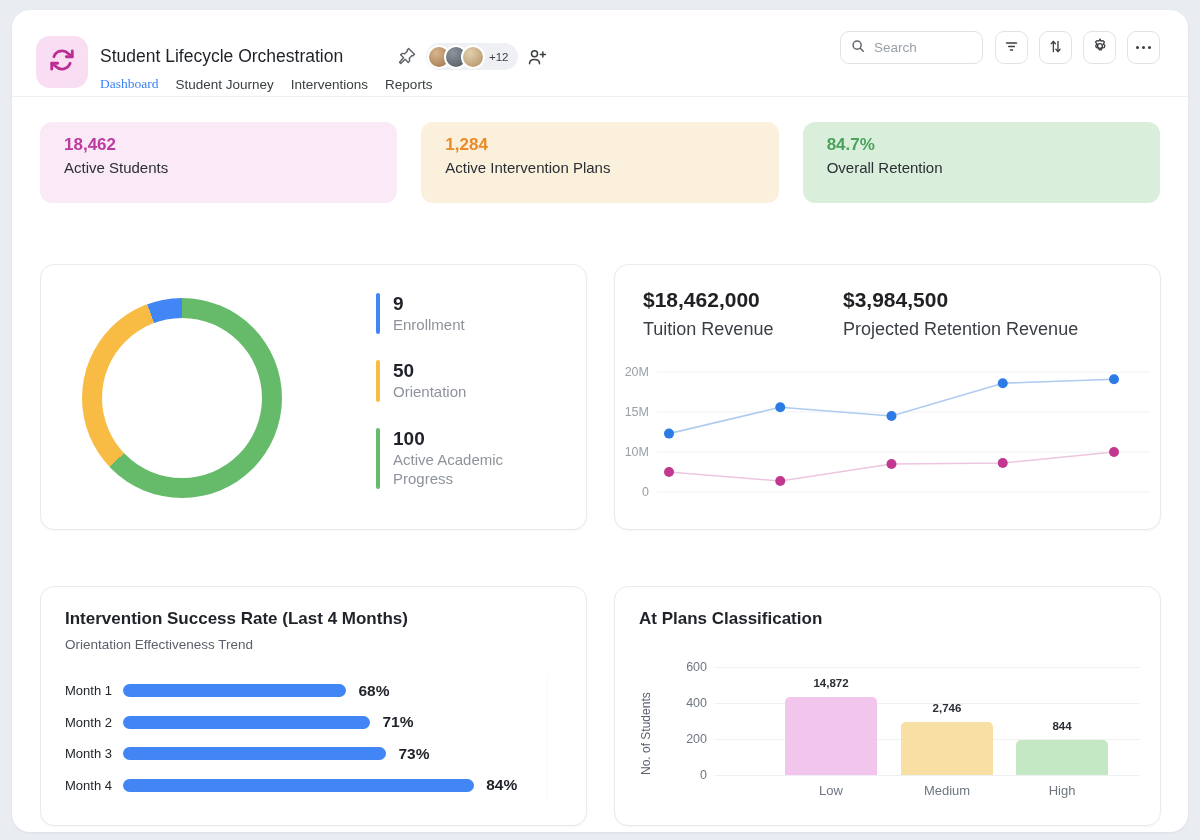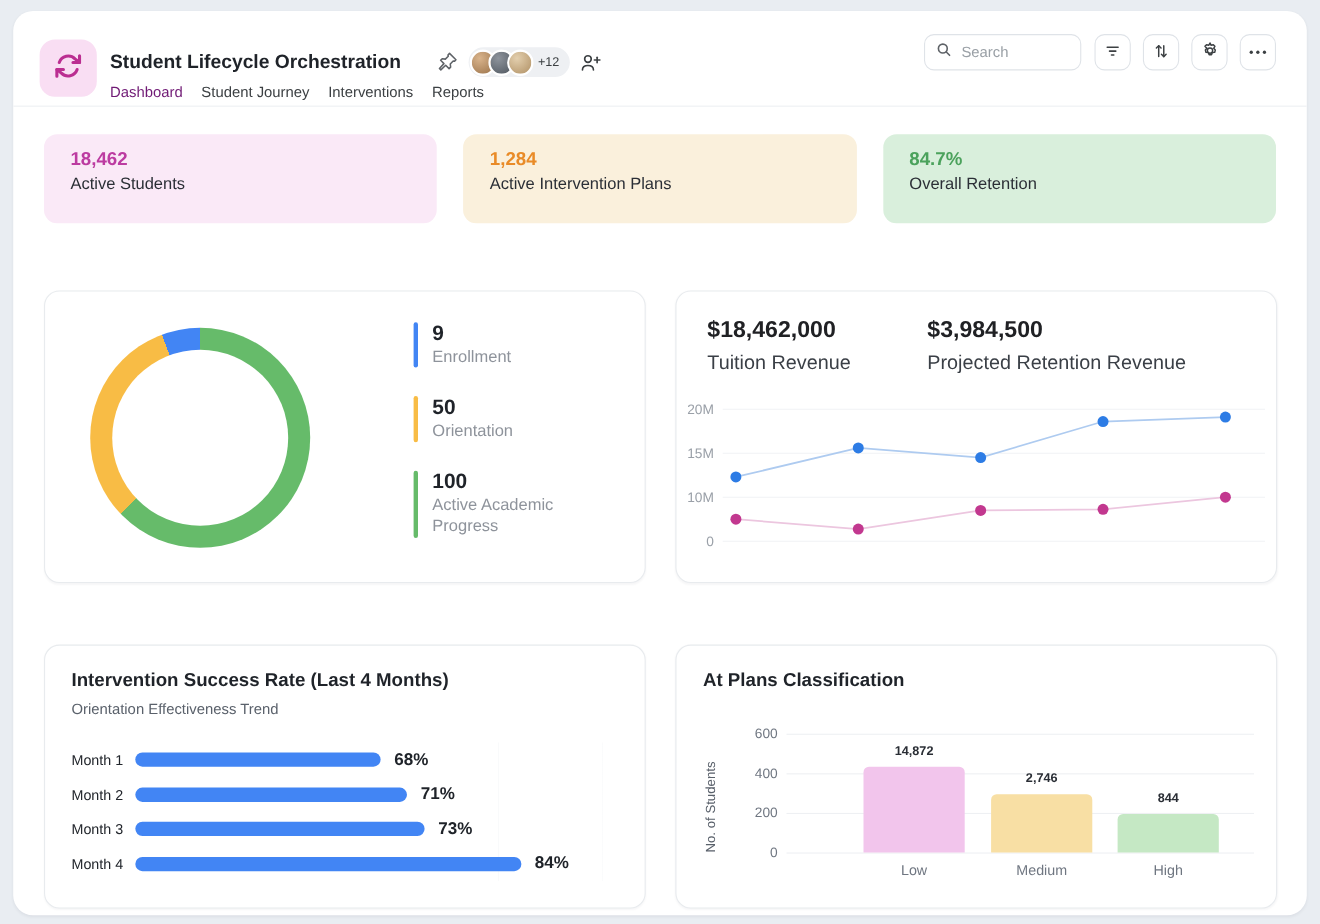--- a/index.html
+++ b/index.html
@@ -15,21 +15,21 @@
     background:#ffffff;border-radius:18px;
     box-shadow:0 1px 3px rgba(16,24,40,.06);
     overflow:hidden;
   }
   
   .header{position:absolute;left:0;top:0;width:100%;height:86px;border-bottom:1px solid #edeff2;}
   .logo{
     position:absolute;left:24px;top:26px;width:52px;height:52px;border-radius:14px;
     background:#f9def3;display:flex;align-items:center;justify-content:center;
   }
-  .app-title{position:absolute;left:88px;top:36px;font-size:17.5px;font-weight:700;color:#1f2329;}
+  .app-title{position:absolute;left:88px;top:36px;font-size:17.5px;font-weight:400;color:#1f2329;}
   .pin-btn{position:absolute;left:384px;top:36px;width:22px;height:22px;display:flex;align-items:center;justify-content:center;cursor:pointer;background:none;border:none;padding:0;}
   .avatar-group{
     position:absolute;left:414px;top:33px;height:27px;display:flex;align-items:center;
     background:#eef0f3;border-radius:14px;padding:0 9px 0 1px;cursor:pointer;border:none;
   }
   .avatar{width:24px;height:24px;border-radius:50%;border:2px solid #fff;box-sizing:border-box;}
   .avatar+.avatar{margin-left:-7px;}
   .av1{background:radial-gradient(circle at 35% 30%, #d9b48c, #9a7249);}
   .av2{background:radial-gradient(circle at 35% 30%, #8e949c, #4e555e);}
   .av3{background:radial-gradient(circle at 35% 30%, #e3cfae, #b09064);}
@@ -145,21 +145,21 @@
         <svg width="20" height="20" viewBox="0 0 24 24" fill="none" stroke="#3c4043" stroke-width="1.8" stroke-linecap="round" stroke-linejoin="round">
           <circle cx="9" cy="8" r="3.6"></circle>
           <path d="M3 20c0-3.2 2.7-5 6-5s6 1.8 6 5"></path>
           <line x1="19" y1="6" x2="19" y2="12"></line>
           <line x1="16" y1="9" x2="22" y2="9"></line>
         </svg>
       </span>
     </button>
 
     <nav class="tabs">
-      <button class="tab active" style="color: #701a75;">Dashboard</button>
+      <button class="tab active" style="color: #3b82f6; font-family: Liberation Serif, serif;">Dashboard</button>
       <button class="tab">Student Journey</button>
       <button class="tab">Interventions</button>
       <button class="tab">Reports</button>
     </nav>
 
     <div class="search-box">
       <span>
         <svg width="14" height="14" viewBox="0 0 16 16" fill="none" stroke="#5f6368" stroke-width="1.7" stroke-linecap="round">
           <circle cx="7" cy="7" r="4.6"></circle>
           <line x1="10.6" y1="10.6" x2="14" y2="14"></line>

